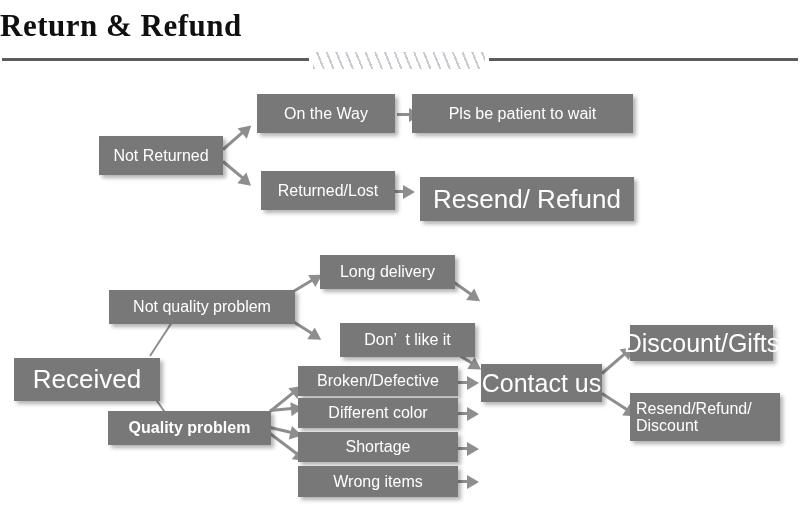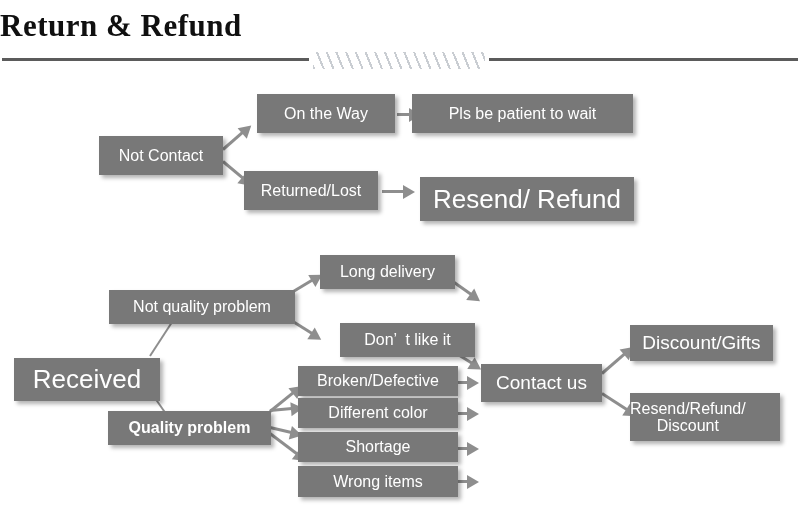--- a/index.html
+++ b/index.html
@@ -61,23 +61,23 @@
     display: flex;
     align-items: center;
     justify-content: center;
     font-family: "Liberation Sans", sans-serif;
     font-size: 16px;
     line-height: 1.08;
     white-space: pre;
     box-shadow: 3px 3px 4px rgba(0,0,0,0.30);
     z-index: 3;
   }
-  .node.lg   { font-size: 19px; }
+  .node.lg   { font-size: 25px; }
   .node.xl   { font-size: 26px; margin-top: 8px; }
-  .node.left { justify-content: flex-start; text-align: center; white-space: pre-line; }
+  .node.left { justify-content: flex-start; padding-left: 6px; text-align: left; white-space: pre-line; }
 
   
   .line {
     position: absolute;
     background: #8e8e8e;
     transform-origin: 0 50%;
     z-index: 1;
   }
 
   
@@ -129,27 +129,27 @@
   <div class="arrow" style="left:450px; top:278px; width:26px; transform:rotate(35deg);"></div>
   <div class="arrow" style="left:450px; top:348px; width:26px; transform:rotate(32deg);"></div>
   <div class="arrow" style="left:456px; top:381px; width:12px;"></div>
   <div class="arrow" style="left:456px; top:412px; width:12px;"></div>
   <div class="arrow" style="left:456px; top:447px; width:12px;"></div>
   <div class="arrow" style="left:456px; top:480px; width:12px;"></div>
 
   <div class="arrow" style="left:602px; top:372px; width:30px; transform:rotate(-41deg);"></div>
   <div class="arrow" style="left:602px; top:392px; width:30px; transform:rotate(33deg);"></div>
 
-  <div class="node" style="left:99px; top:136px; width:124px; height:39px;">Not Contact</div>
+  <div class="node" style="left:99px; top:136px; width:124px; height:39px;">Not Returned</div>
 
   <div class="node" style="left:257px; top:94px; width:138px; height:39px;">On the Way</div>
 
   <div class="node" style="left:412px; top:94px; width:221px; height:39px;">Pls be patient to wait</div>
 
-  <div class="node" style="left:244px; top:171px; width:134px; height:39px;">Returned/Lost</div>
+  <div class="node" style="left:261px; top:171px; width:134px; height:39px;">Returned/Lost</div>
 
   <div class="node xl" style="left:420px; top:169px; width:214px; height:44px;">Resend/ Refund</div>
 
   <div class="node xl" style="left:14px; top:350px; width:146px; height:43px;">Received</div>
 
   <div class="node" style="left:109px; top:290px; width:186px; height:34px;">Not quality problem</div>
 
   <div class="node" style="left:320px; top:255px; width:135px; height:34px;">Long delivery</div>
 
   <div class="node" style="left:340px; top:323px; width:135px; height:34px;">Don’  t like it</div>

